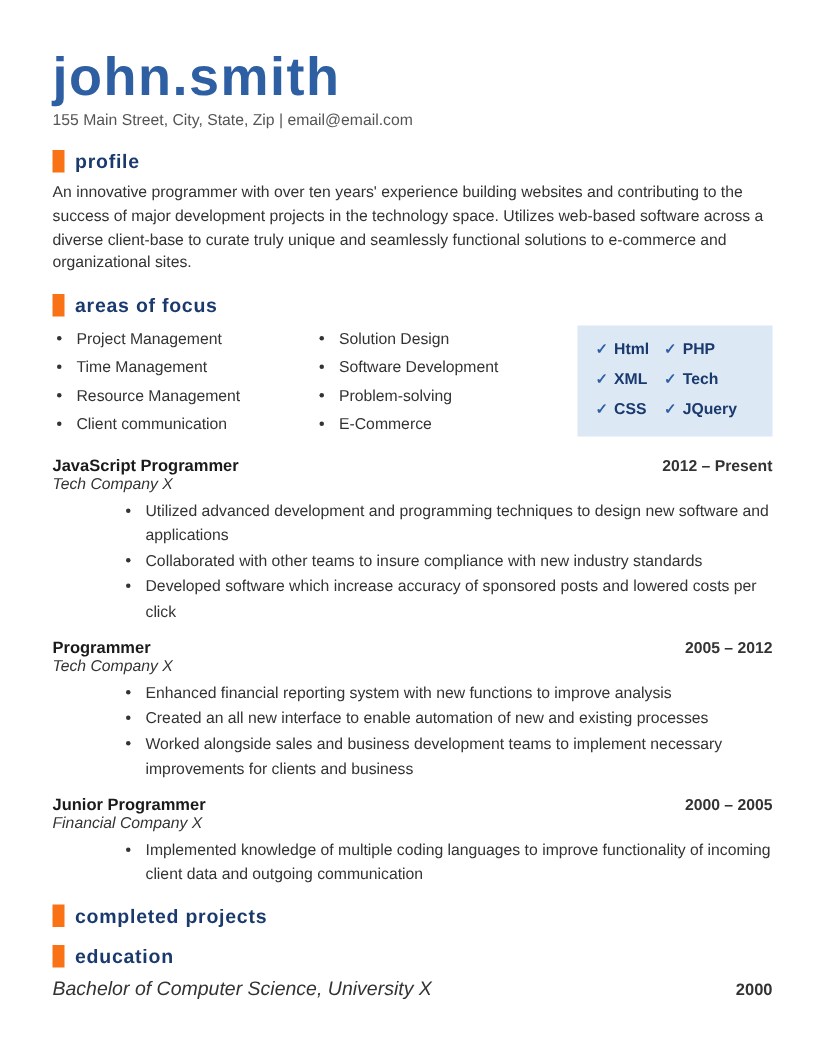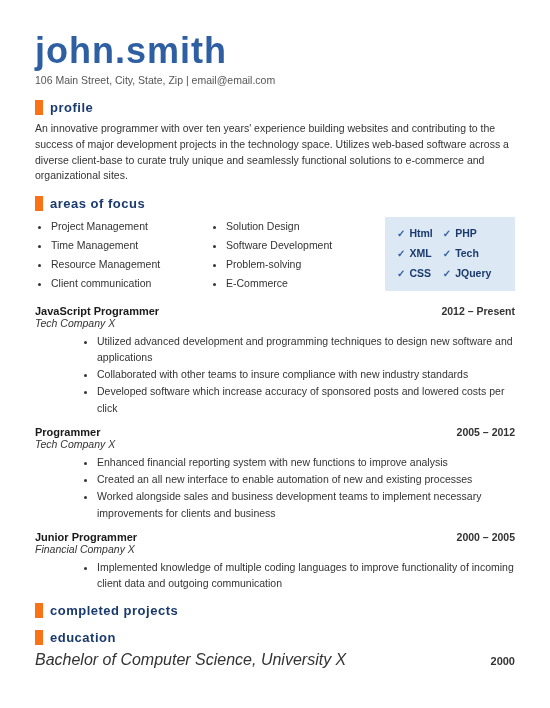--- a/index.html
+++ b/index.html
@@ -148,37 +148,37 @@
     }
 
     
     .edu-row {
       display: flex;
       justify-content: space-between;
       align-items: baseline;
     }
     .edu-degree {
       font-style: italic;
-      font-size: 16px;
+      font-size: 13px;
       color: #333;
     }
     .edu-year {
       font-weight: bold;
       font-size: 11px;
       color: #333;
     }
   </style>
 </head>
 <body>
 
 <div class="header">
   <div class="header-name">
     <span>john</span><span style="color:#2e5fa3">.</span><span>smith</span>
   </div>
-  <div class="header-contact">106 Main Street, City, State, Zip | email@email.com</div>
+  <div class="header-contact">155 Main Street, City, State, Zip | email@email.com</div>
 </div>
 
 <div class="section">
   <div class="section-title">profile</div>
   <div class="profile-text">An innovative programmer with over ten years' experience building websites and contributing to the success of major development projects in the technology space. Utilizes web-based software across a diverse client-base to curate truly unique and seamlessly functional solutions to e-commerce and organizational sites.</div>
 </div>
 
 <div class="section">
   <div class="section-title">areas of focus</div>
   <div class="focus-container">

